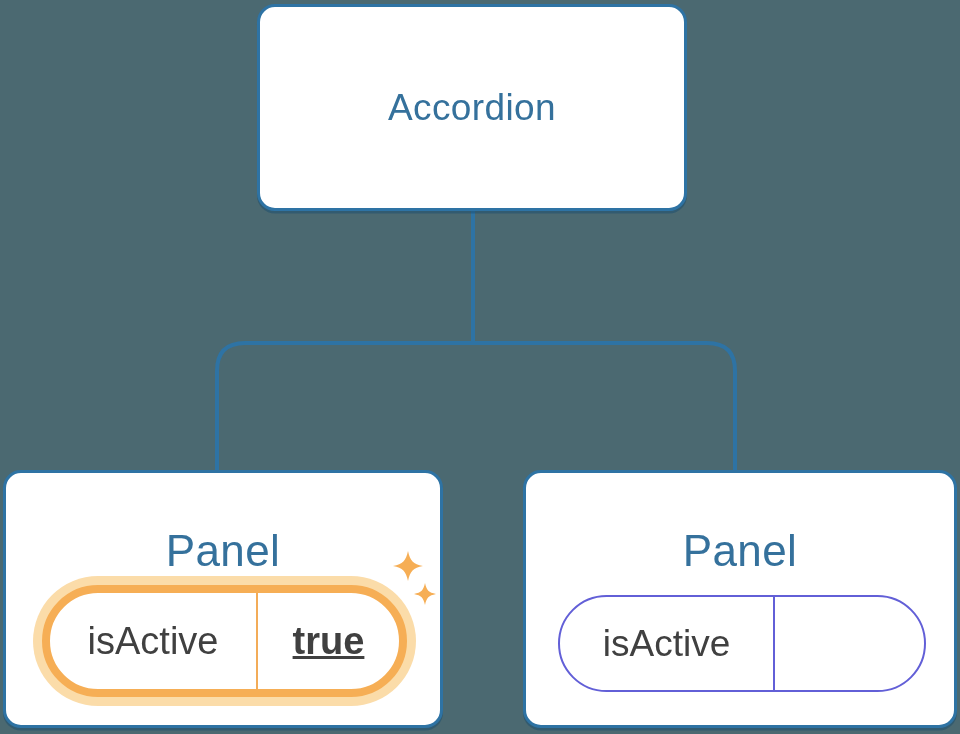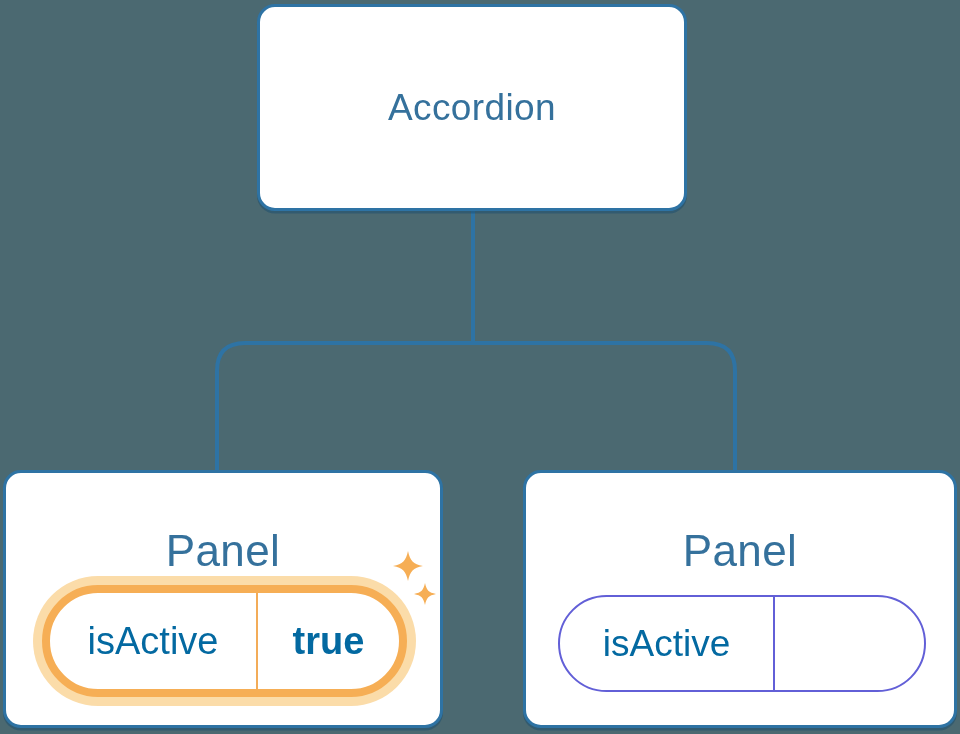--- a/index.html
+++ b/index.html
@@ -64,27 +64,27 @@
   }
   .pill-inactive {
     left: 32px; top: 122px;
     width: 368px; height: 97px;
     border: 2px solid #625FD7;
   }
   .pill-cell {
     display: flex;
     align-items: center;
     justify-content: center;
-    color: #0369a1;
+    color: #404040;
     text-align: center;
   }
   .pill-active  .pill-cell { font-size: 38px; }
   .pill-inactive .pill-cell { font-size: 37px; }
   .pill-active  .cell-name  { width: 206px; }
-  .pill-active  .cell-value { flex: 1; font-weight: 700; }
+  .pill-active  .cell-value { flex: 1; font-weight: 700; text-decoration: underline; }
   .pill-inactive .cell-name  { width: 213px; }
   .pill-inactive .cell-value { flex: 1; }
   .divider { width: 2px; }
   .divider-orange { background: #F3AC58; }
   .divider-purple { background: #625FD7; }
   .sparkles {
     position: absolute;
     left: 383px; top: 74px;
     width: 52px; height: 60px;
     pointer-events: none;

